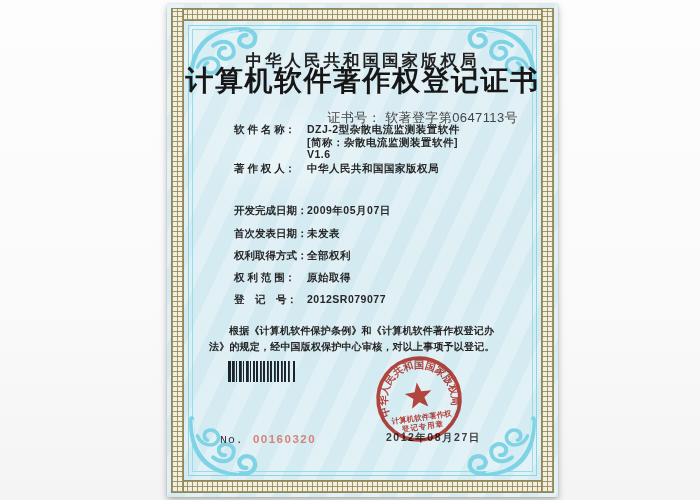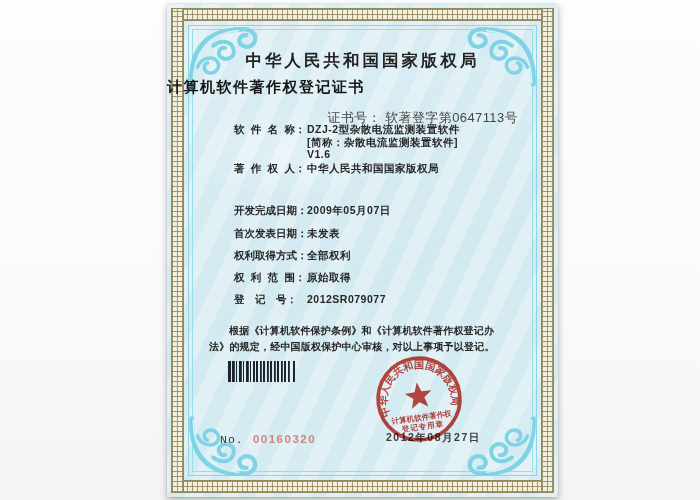--- a/index.html
+++ b/index.html
@@ -38,29 +38,29 @@
   .fl-tl{left:19px;top:19px;}
   .fl-tr{right:19px;top:19px;transform:scaleX(-1);}
   .fl-bl{left:19px;bottom:17px;transform:scaleY(-1);}
   .fl-br{right:19px;bottom:17px;transform:scale(-1,-1);}
   
   .issuer{
     position:absolute;left:0;right:0;top:46px;text-align:center;
     font-size:16.5px;font-weight:bold;letter-spacing:3px;color:#222;
   }
   .cert-title{
-    position:absolute;left:0;right:0;top:74px;text-align:left;
+    position:absolute;left:0;right:0;top:58px;text-align:center;
     font-family:"Liberation Serif",serif;
-    font-size:15px;font-weight:bold;letter-spacing:1.5px;color:#161616;
+    font-size:28px;font-weight:bold;letter-spacing:1.5px;color:#161616;
   }
   .certno{
     position:absolute;top:105px;right:40px;font-size:13px;color:#454545;letter-spacing:0.4px;
   }
   .field{position:absolute;font-size:10.5px;font-weight:600;color:#262626;white-space:nowrap;}
-  .field .lab{position:absolute;left:42px;width:80px;font-family:Liberation Mono, monospace;}
+  .field .lab{position:absolute;left:42px;width:80px;}
   .field .val{position:absolute;left:115px;letter-spacing:0.5px;}
   .statement{
     position:absolute;left:42px;top:309px;width:296px;
     font-size:10px;line-height:16px;color:#242424;font-weight:600;
     text-indent:2em;letter-spacing:0.2px;
   }
   
   .barcode{
     position:absolute;left:65px;top:357px;width:59px;height:21px;
     background-image:

